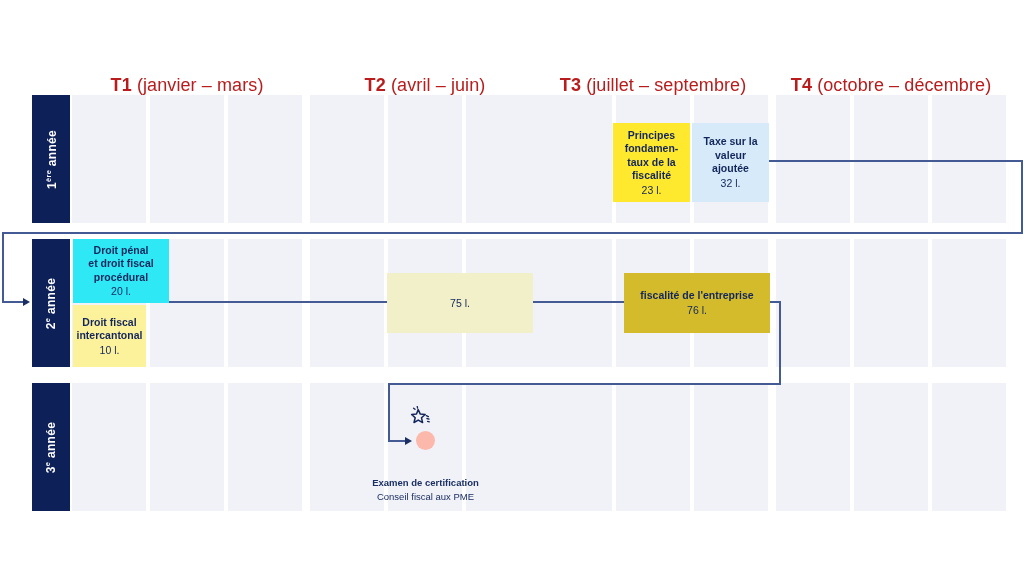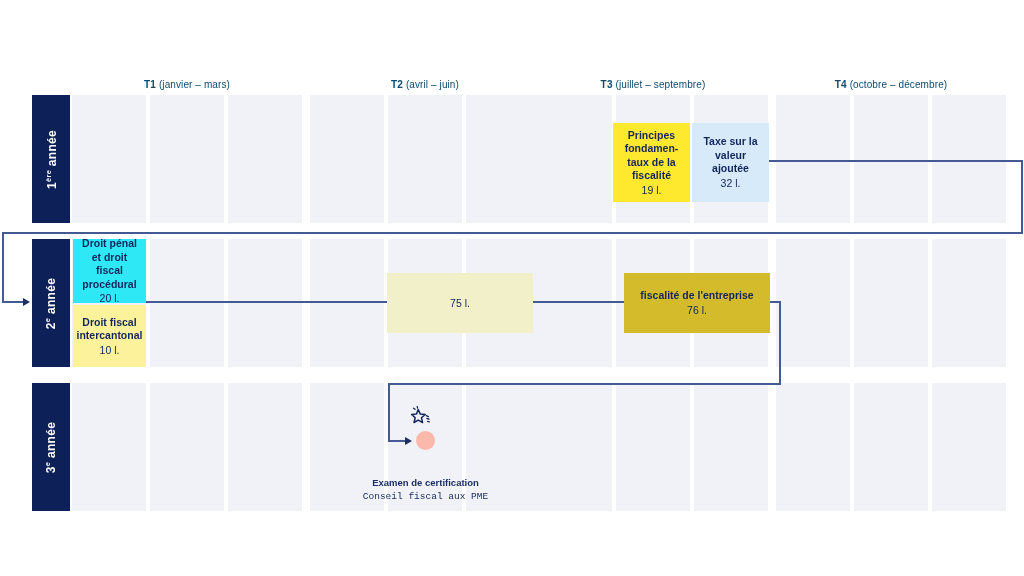--- a/index.html
+++ b/index.html
@@ -24,22 +24,22 @@
   }
 
   
   .q-header {
     position: absolute;
     top: 76px;
     height: 18px;
     line-height: 18px;
     text-align: center;
     white-space: nowrap;
-    font-size: 10px;
-    color: #0c4a6e;
+    font-size: 18px;
+    color: #b91c1c;
   }
   .q-header .q-code {
     font-weight: bold;
     letter-spacing: 0.2px;
   }
   .q-header .q-range {
     font-weight: normal;
     letter-spacing: 0.1px;
   }
 
@@ -123,21 +123,21 @@
   .milestone-label {
     position: absolute;
     text-align: center;
     white-space: nowrap;
     font-size: 9.5px;
     line-height: 14px;
     color: #1b2f63;
     margin-top: 24px;
   }
   .milestone-label .ms-title { font-weight: bold; display: block; }
-  .milestone-label .ms-sub { font-weight: normal; display: block; font-family: Liberation Mono, monospace; }
+  .milestone-label .ms-sub { font-weight: normal; display: block; }
 </style>
 </head>
 <body>
 
 <div id="board">
 
   <div class="q-header" style="left:72px;width:230px;">
     <span class="q-code">T1</span>
     <span class="q-range">(janvier – mars)</span>
   </div>
@@ -217,27 +217,27 @@
   <div class="conn h" style="left:770px;top:301.4px;width:11px;"></div>
   <div class="conn v" style="left:779.4px;top:301.4px;height:83px;"></div>
   <div class="conn h" style="left:388px;top:383px;width:393px;"></div>
   <div class="conn v" style="left:388px;top:383px;height:58px;"></div>
   <div class="conn h" style="left:388px;top:440.4px;width:18px;"></div>
   <div class="arrow" style="left:405px;top:436.7px;"></div>
 
   <div id="cards-layer">
       <div class="card" style="left: 613px; top: 123px; width: 77px; height: 79px; background: rgb(255, 233, 46); color: rgb(19, 38, 92);">
         <span class="card-title">Principes<br>fondamen-<br>taux de la<br>fiscalité</span>
-        <span class="lessons">19 l.</span>
+        <span class="lessons">23 l.</span>
       </div>
       <div class="card" style="left: 692px; top: 123px; width: 77px; height: 79px; background: rgb(214, 234, 249); color: rgb(19, 38, 92);">
         <span class="card-title">Taxe sur la<br>valeur ajoutée</span>
         <span class="lessons">32 l.</span>
       </div>
-      <div class="card" style="left: 73px; top: 239px; width: 73px; height: 64px; background: rgb(47, 232, 246); color: rgb(19, 38, 92);">
+      <div class="card" style="left: 73px; top: 239px; width: 96px; height: 64px; background: rgb(47, 232, 246); color: rgb(19, 38, 92);">
         <span class="card-title">Droit pénal<br>et droit fiscal<br>procédural</span>
         <span class="lessons">20 l.</span>
       </div>
       <div class="card" style="left: 73px; top: 305px; width: 73px; height: 62px; background: rgb(253, 242, 156); color: rgb(19, 38, 92);">
         <span class="card-title">Droit fiscal<br>intercantonal</span>
         <span class="lessons">10 l.</span>
       </div>
       <div class="card" style="left: 387px; top: 273px; width: 146px; height: 60px; background: rgb(242, 240, 201); color: rgb(19, 38, 92);">
         <span class="lessons">75 l.</span>
       </div>

